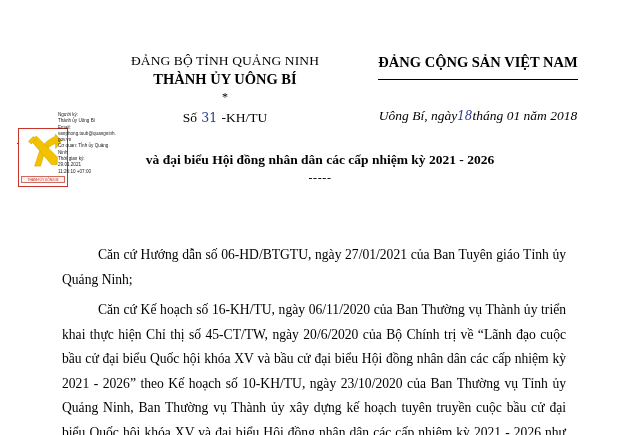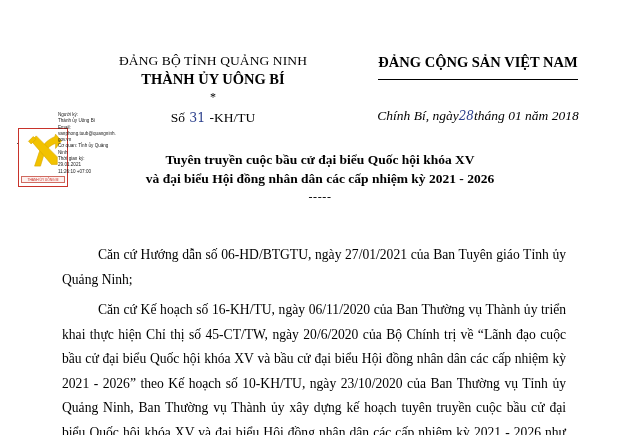--- a/index.html
+++ b/index.html
@@ -26,21 +26,21 @@
   .header {
     position: absolute;
     top: 52px;
     left: 0;
     width: 640px;
     height: 80px;
   }
 
   .hdr-left {
     position: absolute;
-    left: 82px;
+    left: 94px;
     top: 0;
     width: 262px;
     text-align: center;
   }
   .hdr-right {
     position: absolute;
     left: 342px;
     top: 0;
     width: 272px;
     text-align: center;
@@ -223,21 +223,21 @@
         <span class="ink">31</span>
         <span>-KH/TU</span>
       </div>
     </div>
 
     <div class="hdr-right">
       <div>
         <span class="nation">ĐẢNG CỘNG SẢN VIỆT NAM</span>
       </div>
       <div class="place-date">
-        <span>Chính Bí, ngày</span><span class="ink-date">28</span><span>tháng 01 năm 2018</span>
+        <span>Uông Bí, ngày</span><span class="ink-date">18</span><span>tháng 01 năm 2018</span>
       </div>
     </div>
   </div>
 
   <div class="sig-block">
 
     <div class="sig-rule"></div>
 
     <div class="stamp">
       <svg class="stamp-emblem" viewBox="0 0 100 100" preserveAspectRatio="xMidYMid meet">
@@ -257,21 +257,20 @@
       <span>Email:</span>
       <span>vanphong.tuub@quangninh.gov.vn</span>
       <span>Cơ quan: Tỉnh ủy Quảng Ninh</span>
       <span>Thời gian ký:</span>
       <span>29.01.2021</span>
       <span>11:26:10 +07:00</span>
     </div>
   </div>
 
   <div class="title-block">
-    <div class="title-sub">Tuyên truyền cuộc bầu cử đại biểu Quốc hội khóa XV</div>
     <div class="title-sub">và đại biểu Hội đồng nhân dân các cấp nhiệm kỳ 2021 - 2026</div>
     <div class="title-rule">-----</div>
   </div>
 
   <div class="body-text">
     <p class="para">Căn cứ Hướng dẫn số 06-HD/BTGTU, ngày 27/01/2021 của Ban Tuyên giáo Tỉnh ủy Quảng Ninh;</p>
     <p class="para last">Căn cứ Kế hoạch số 16-KH/TU, ngày 06/11/2020 của Ban Thường vụ Thành ủy triển khai thực hiện Chỉ thị số 45-CT/TW, ngày 20/6/2020 của Bộ Chính trị về “Lãnh đạo cuộc bầu cử đại biểu Quốc hội khóa XV và bầu cử đại biểu Hội đồng nhân dân các cấp nhiệm kỳ 2021 - 2026” theo Kế hoạch số 10-KH/TU, ngày 23/10/2020 của Ban Thường vụ Tỉnh ủy Quảng Ninh, Ban Thường vụ Thành ủy xây dựng kế hoạch tuyên truyền cuộc bầu cử đại biểu Quốc hội khóa XV và đại biểu Hội đồng nhân dân các cấp nhiệm kỳ 2021 - 2026 như sau:</p>
   </div>
 
 </div>

